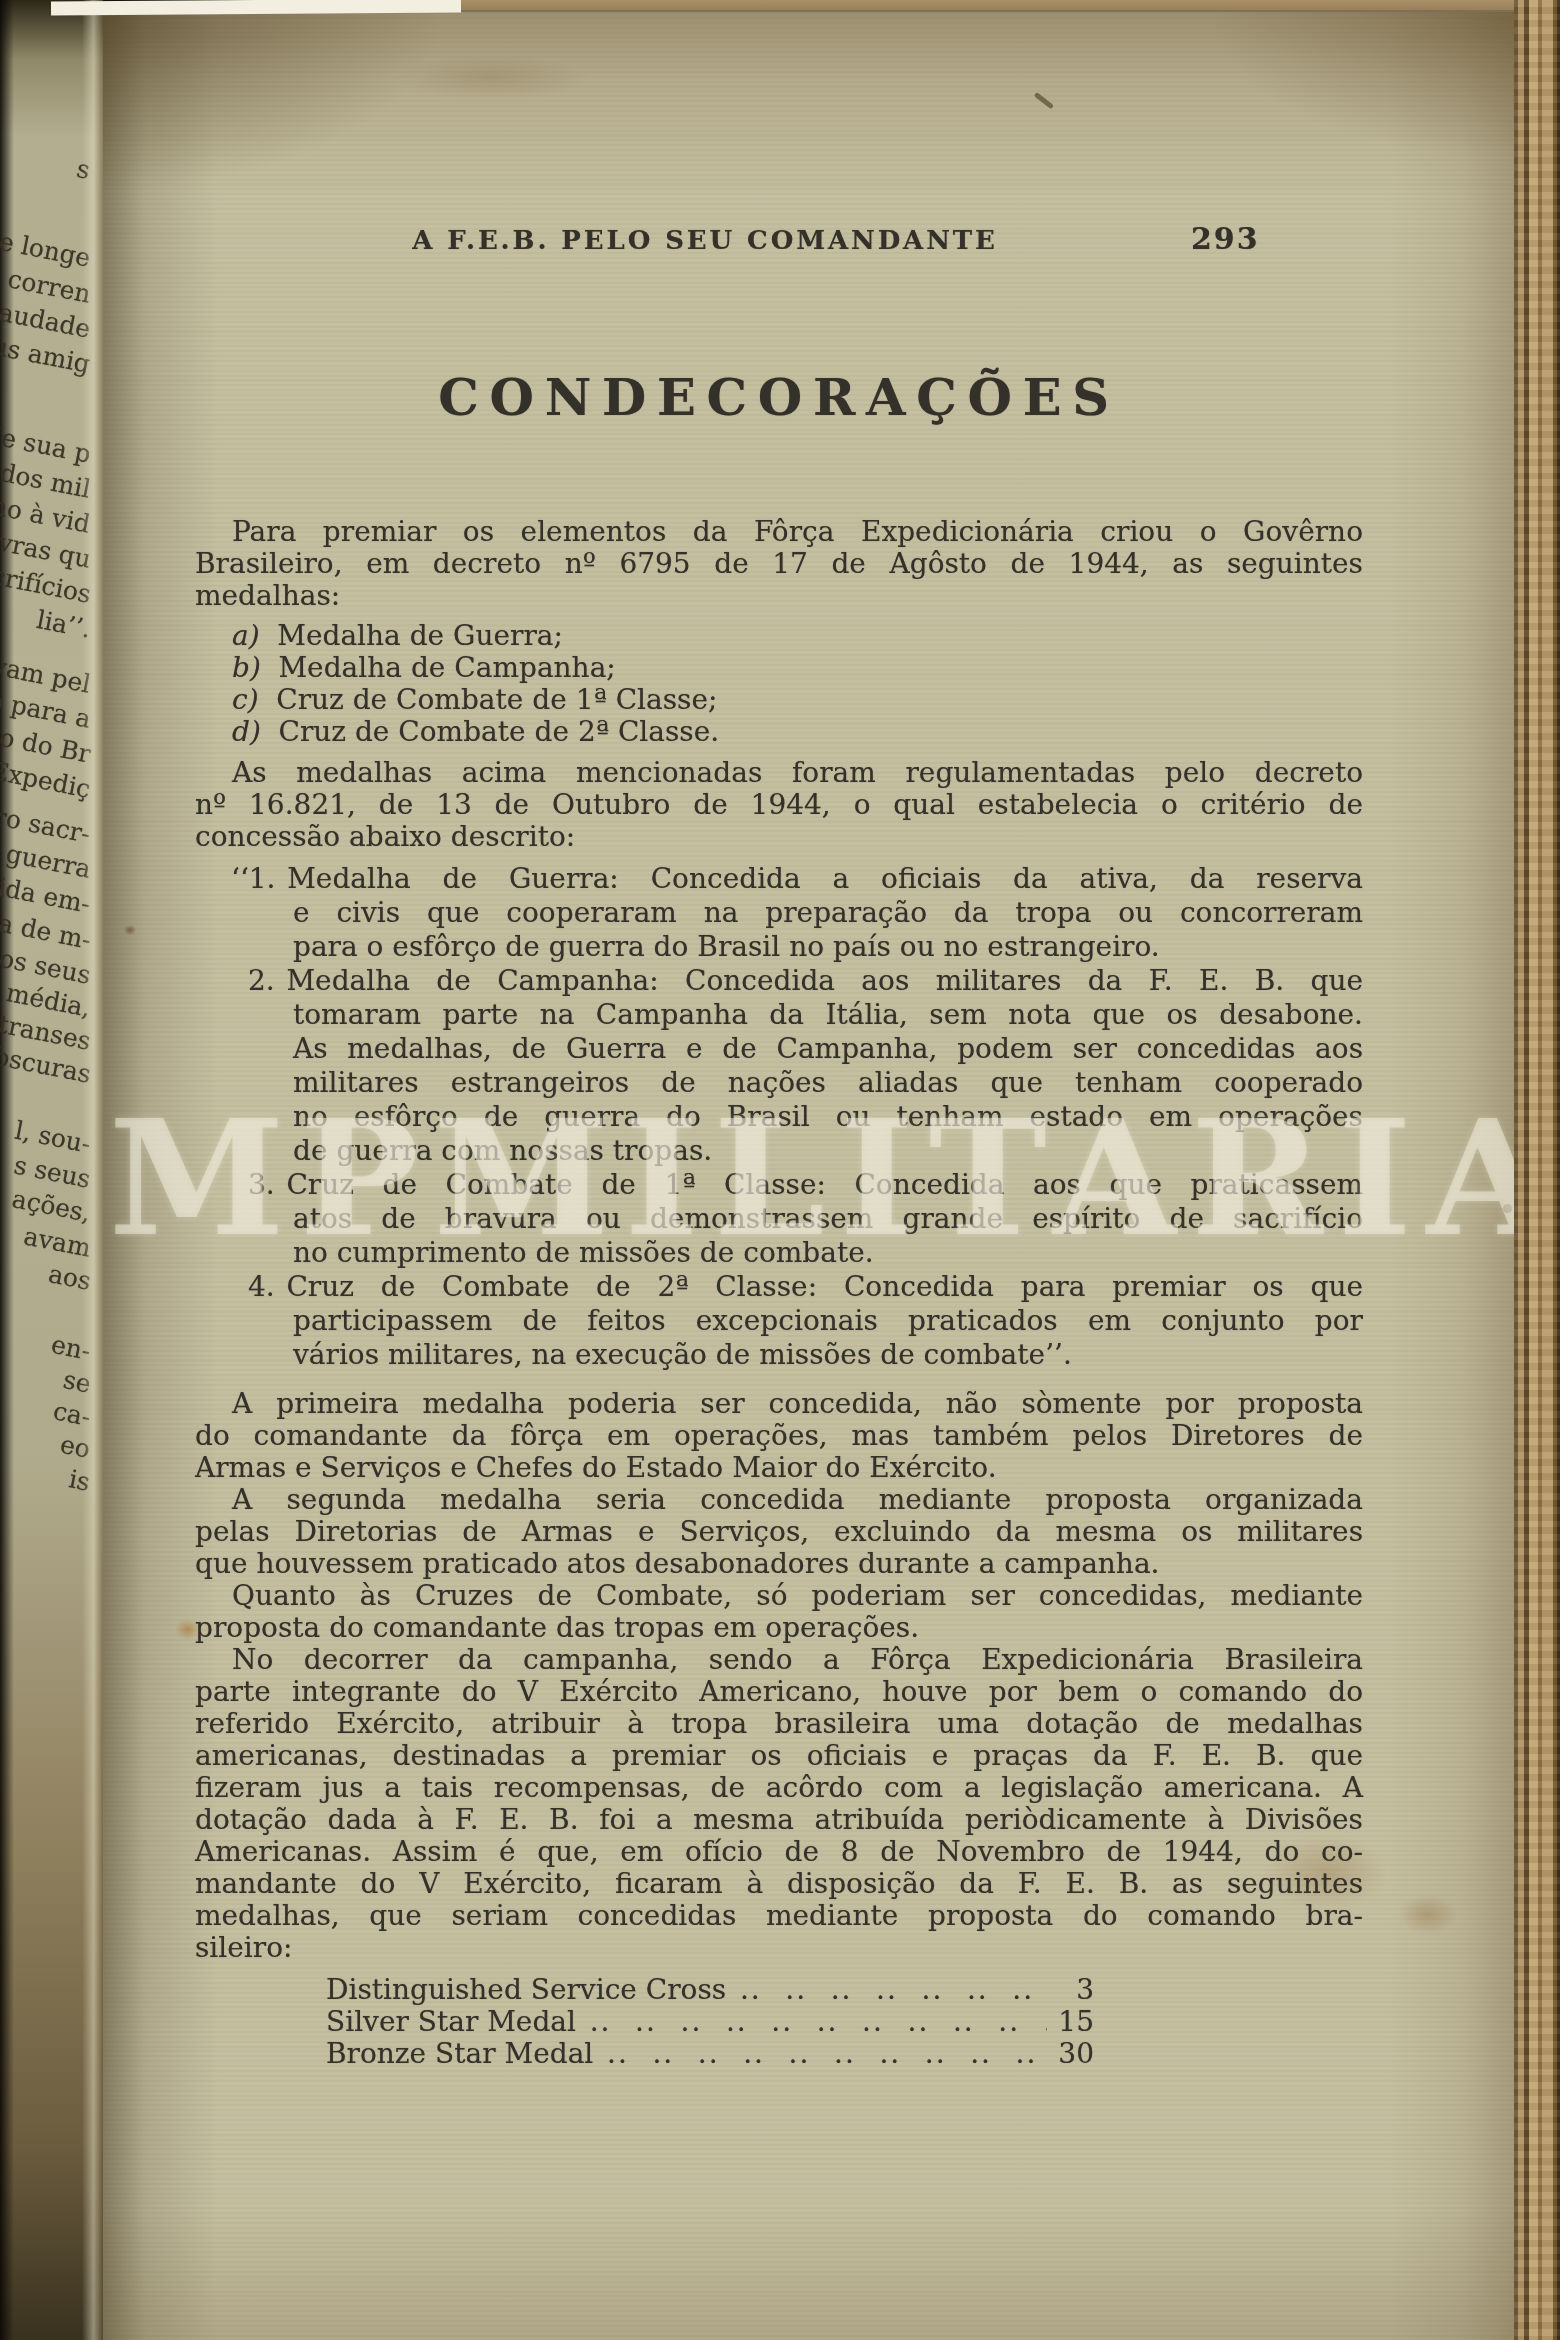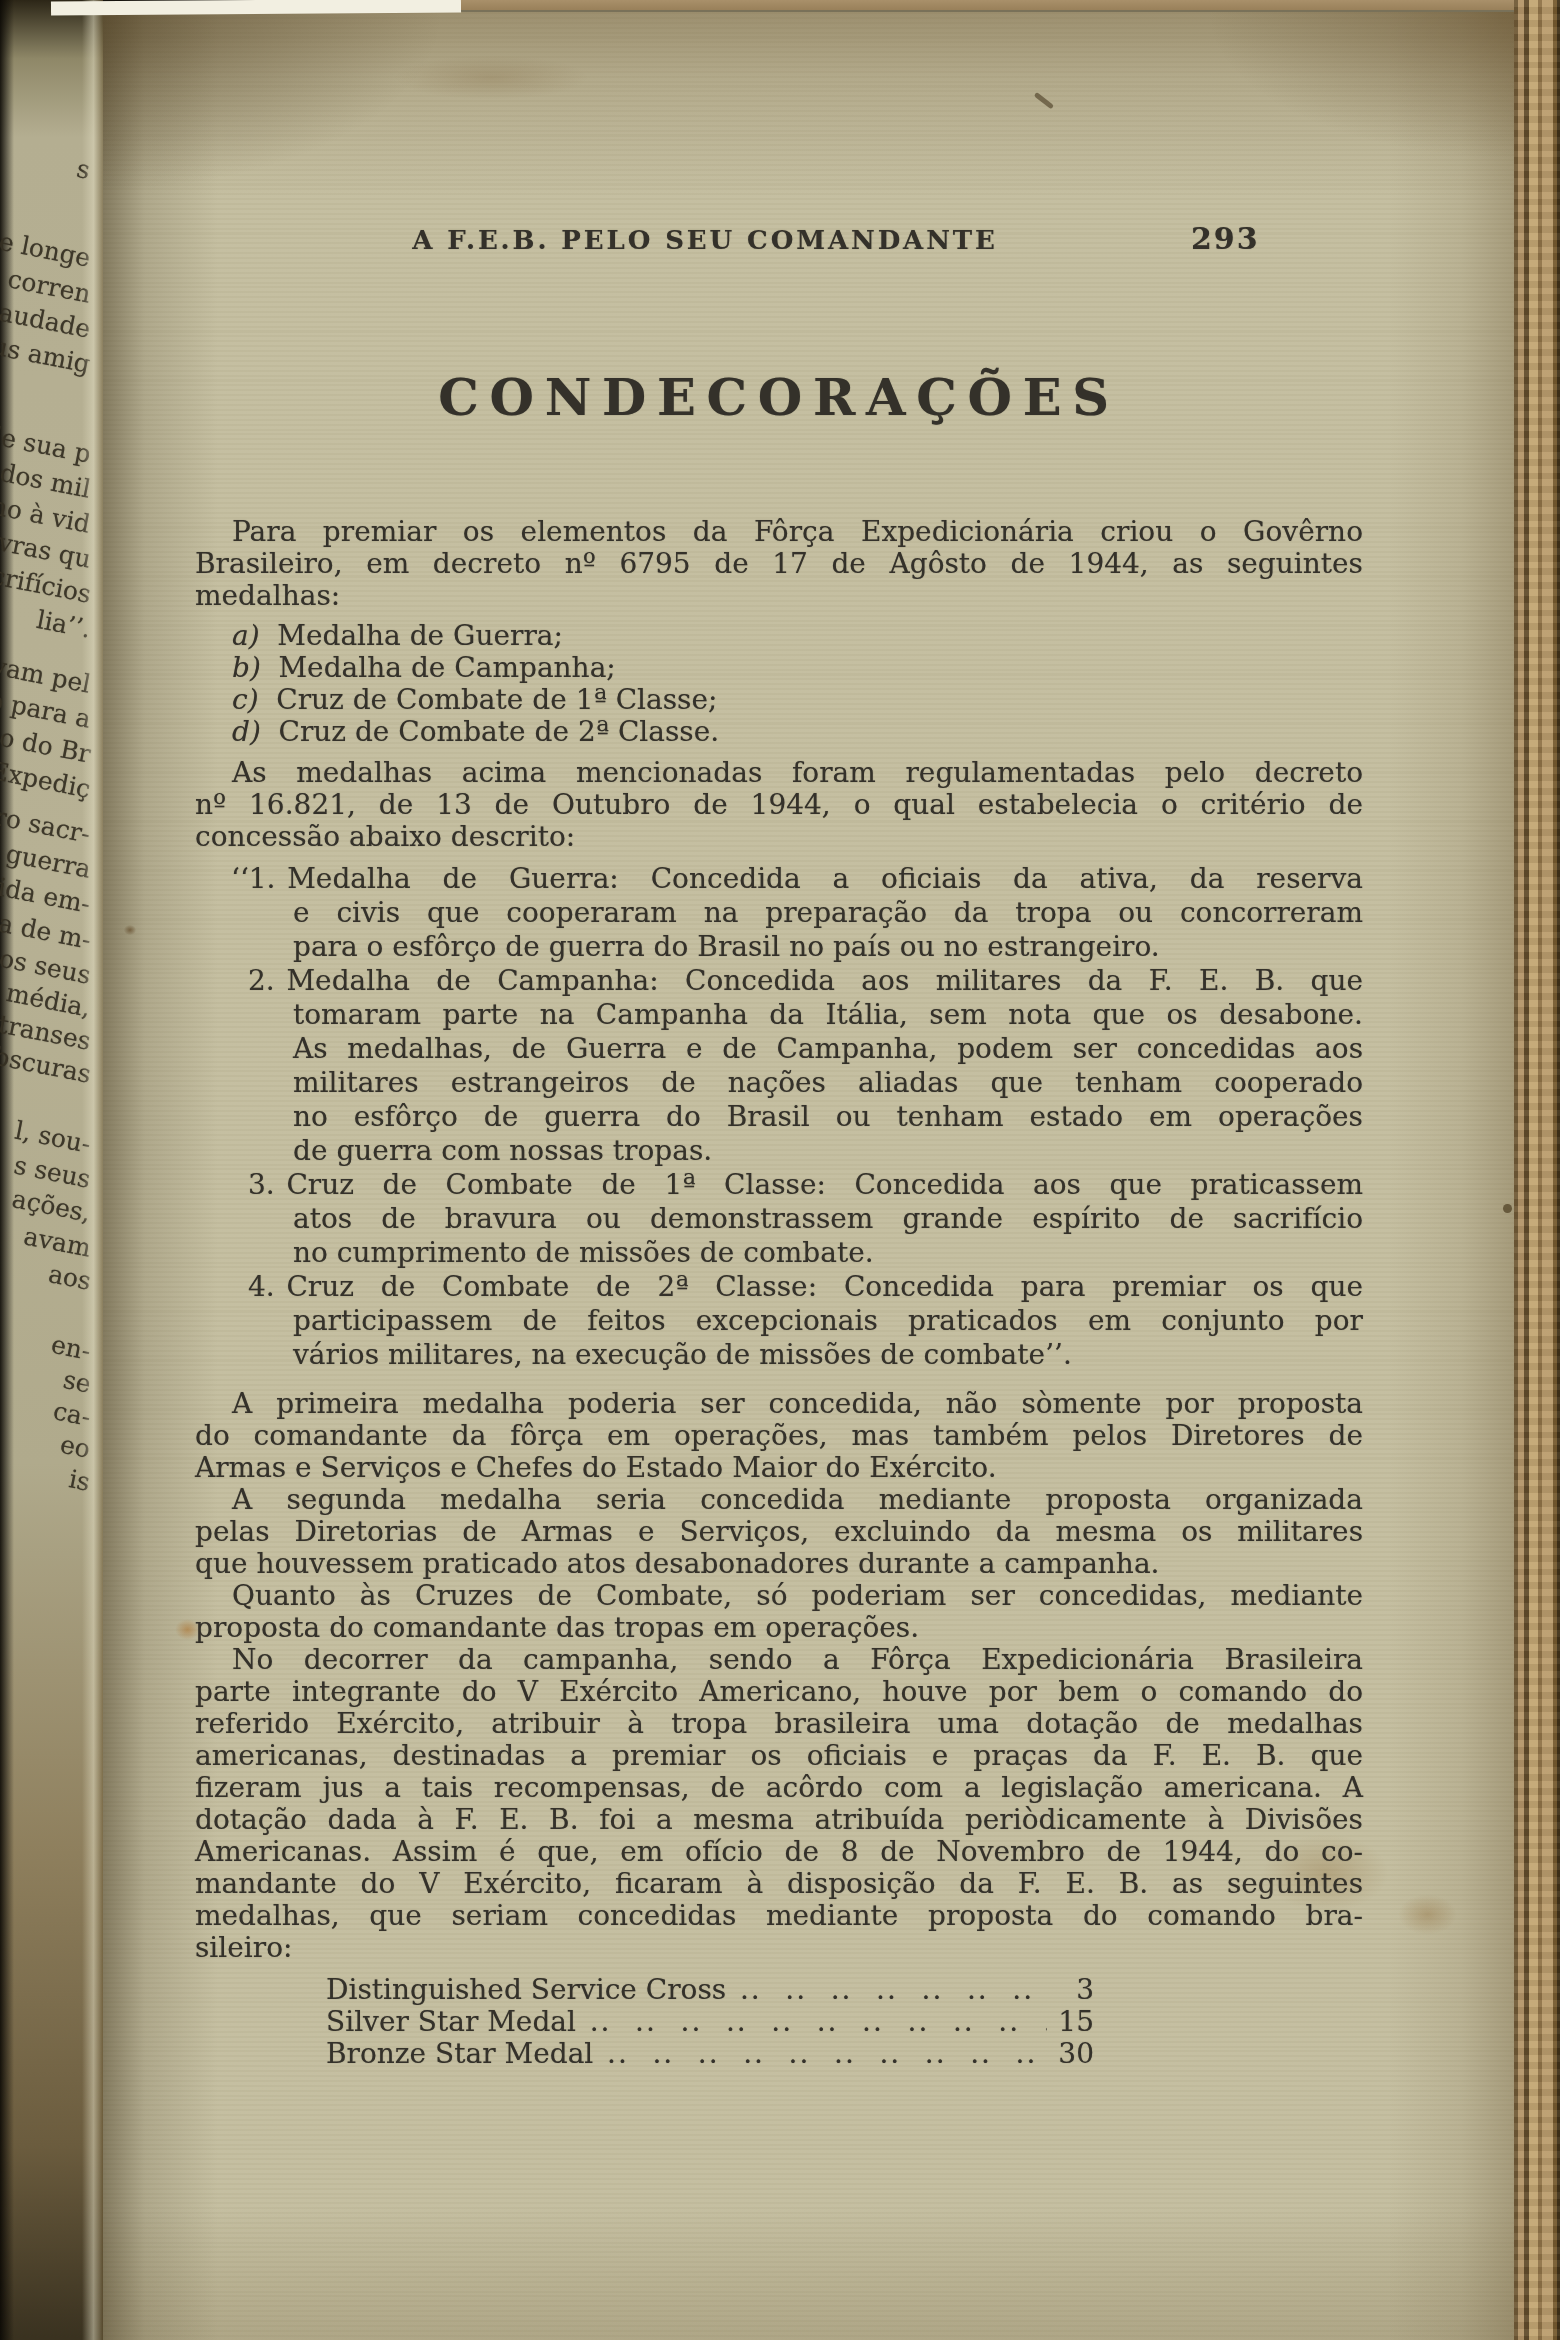--- a/index.html
+++ b/index.html
@@ -223,17 +223,18 @@
   </div>
           <div class="mrow">
     <span class="mlabel">Bronze Star Medal</span>
     <span class="mdots">.. .. .. .. .. .. .. .. .. ..</span>
     <span class="mval">30</span>
   </div>
         </div>
     </div>
 
     <div class="aging"></div>
+    <div class="watermark">MPMILITARIA</div>
   </div>
 
   <div class="right-edges"></div>
 </div>
 
 
 </body></html>

